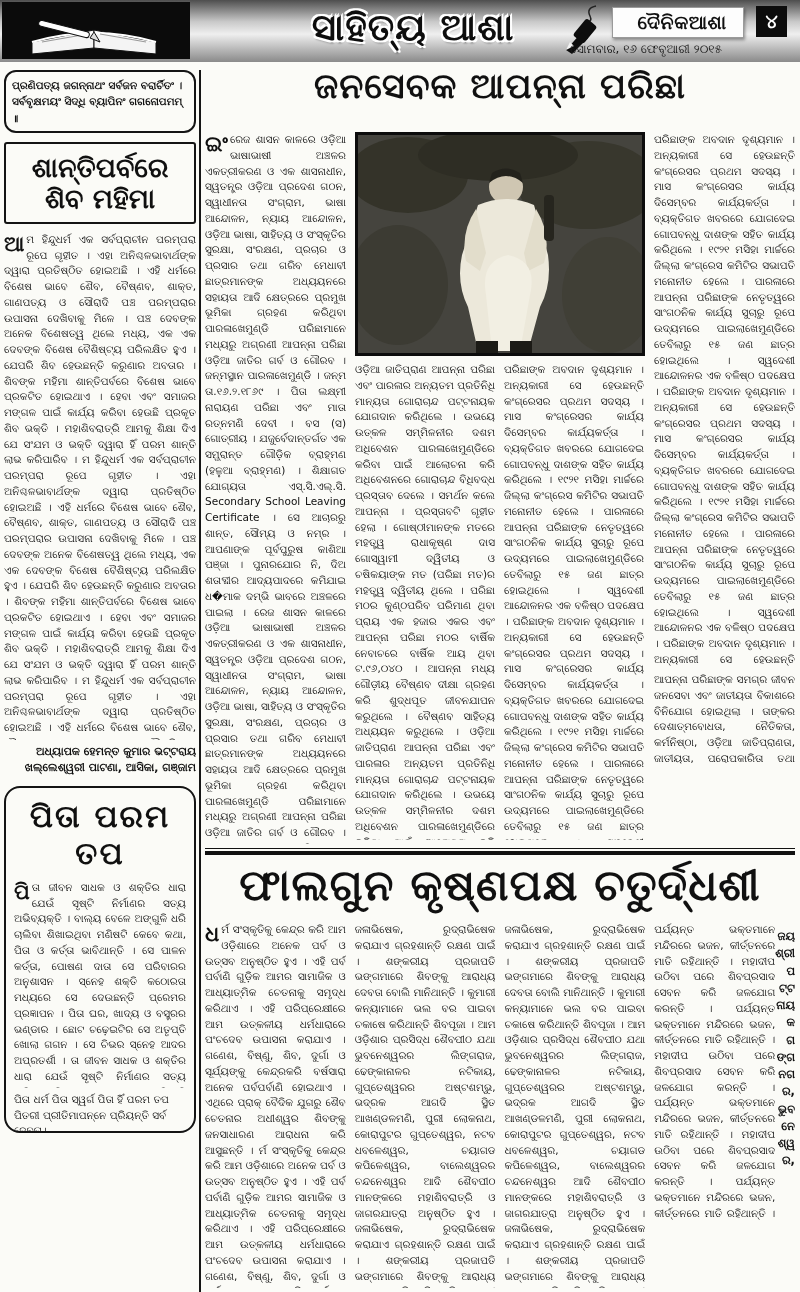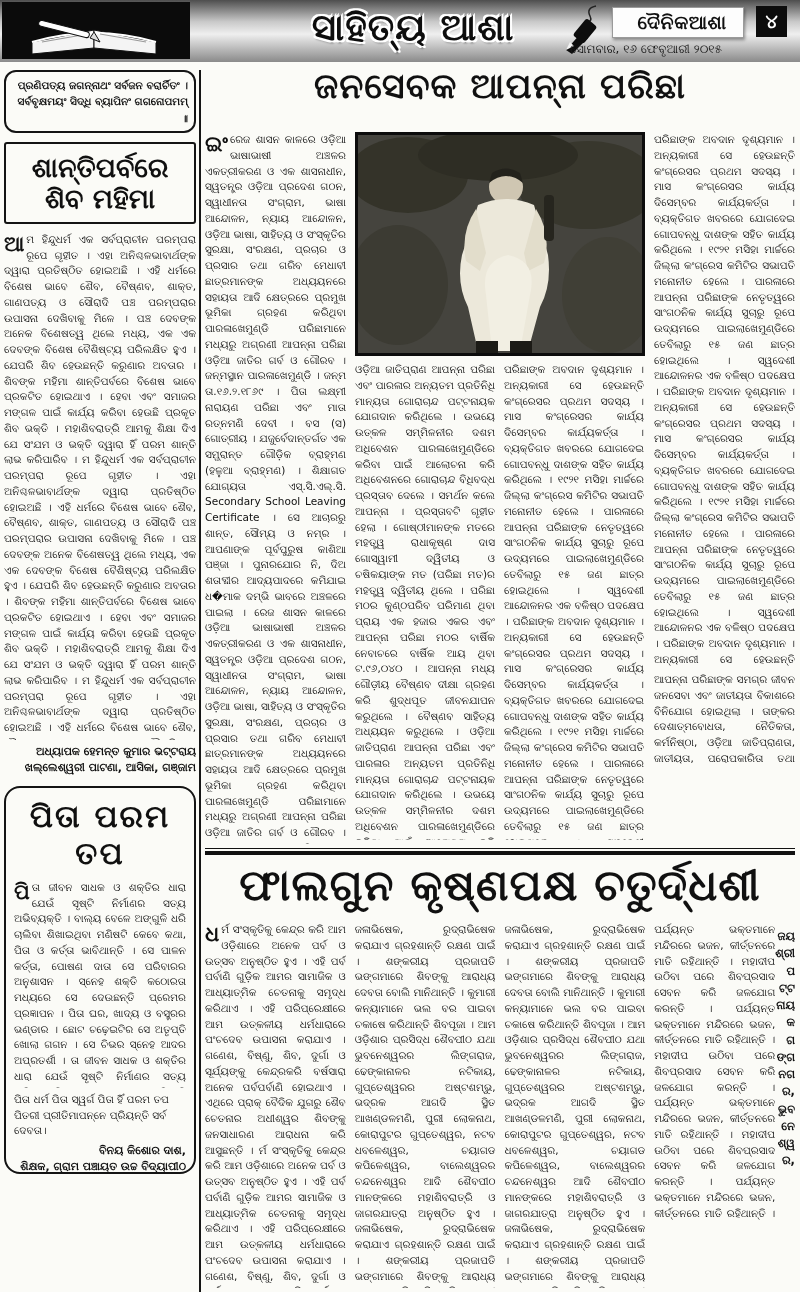--- a/index.html
+++ b/index.html
@@ -21,30 +21,30 @@
                 border:1px solid #9a9a9a; box-shadow:1px 2px 3px #00000066; display:flex; align-items:center; justify-content:center;
                 font-size:19px; font-weight:800; color:#111; letter-spacing:.5px;padding-left:8px; }
   .page-number-box { position:absolute; left:756px; top:6px; width:31px; height:31px; background:#0c0c0c;
                      color:#fff; display:flex; align-items:center; justify-content:center; font-size:19px; font-weight:800; }
   .date-line { position:absolute; left:570px; top:42px; width:218px; text-align:left;
                font-size:12px; font-weight:400; color:#1a1a1a; }
 
   
   .vrule { position:absolute; left:199px; top:70px; width:2px; height:1222px; background:#151515; }
   .left-rail { position:absolute; left:4px; top:70px; width:192px; height:1222px; }
-  .shloka-box { border:2px solid #141414; border-radius:12px; padding:5px 6px; text-align:right;
+  .shloka-box { border:2px solid #141414; border-radius:12px; padding:5px 6px; text-align:left;
                 font-size:10.5px; font-weight:700; line-height:1.55; }
   .left-head-box { border:2px solid #141414; border-radius:3px; margin-top:9px; padding:8px 4px;
                    text-align:center; font-size:27px; font-weight:800; line-height:1.15; }
   .rail-body { margin-top:8px; height:508px; overflow:hidden; font-size:10.5px; line-height:1.5;
                text-align:justify; overflow-wrap:anywhere; }
   .dropcap { float:left; font-size:21px; font-weight:800; line-height:1; padding:2px 2px 0 0; }
   .byline { font-weight:800; text-align:right; font-size:11px; line-height:1.45; margin-top:4px; }
   .left-art2-box { border:2px solid #141414; border-radius:16px; margin-top:10px; padding:8px 8px 4px;
-                   height:388px; overflow:hidden; }
+                   height:347px; overflow:hidden; }
   .left-art2-title { text-align:center; font-size:31px; font-weight:800; letter-spacing:2px; margin:2px 0 8px; }
   .rail-body2 { height:208px; overflow:hidden; font-size:10.5px; line-height:1.5; text-align:justify; overflow-wrap:anywhere; }
   .verse { font-size:10.5px; line-height:1.5; margin-top:4px; }
 
   
   .main-headline { position:absolute; left:205px; top:66px; width:590px; text-align:center;
                    font-size:35px; font-weight:700; letter-spacing:1px; white-space:nowrap; }
   .main-area { position:absolute; left:205px; top:132px; width:590px; height:712px; display:flex; gap:9px; }
   .mcol { font-size:10.5px; line-height:1.5; text-align:justify; overflow:hidden; overflow-wrap:anywhere; }
   .mcol1 { width:141px; height:712px; }

